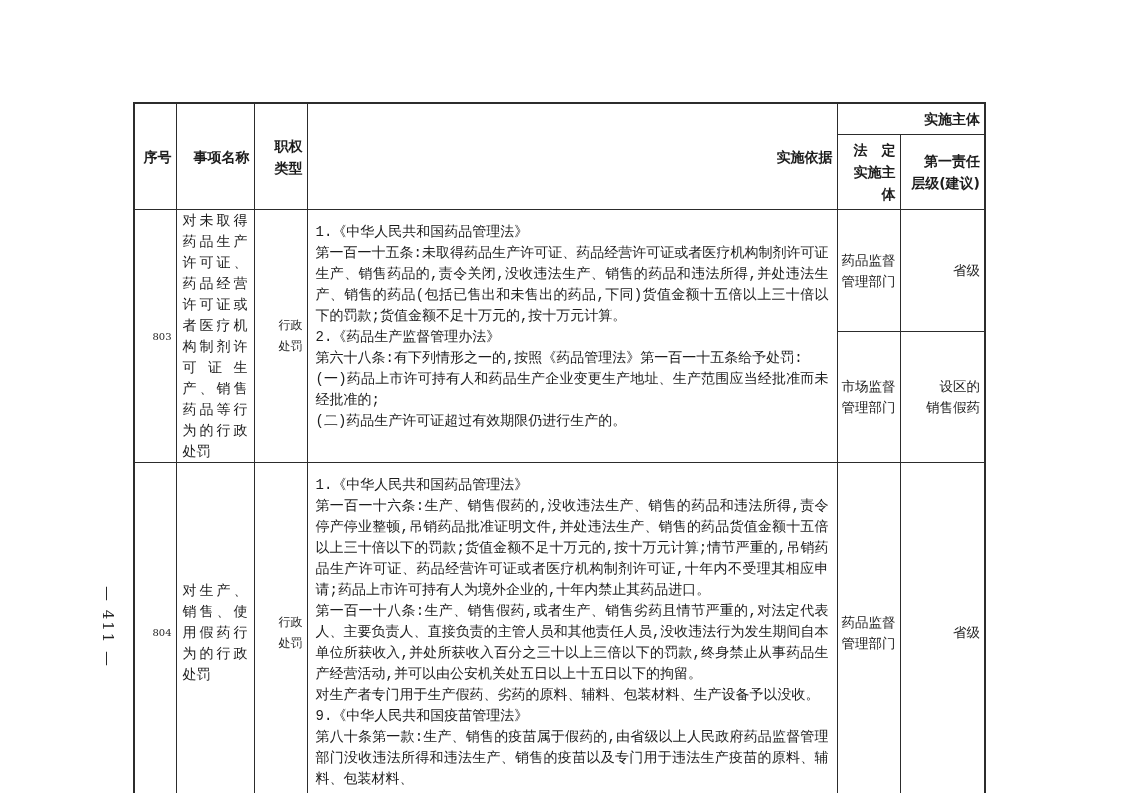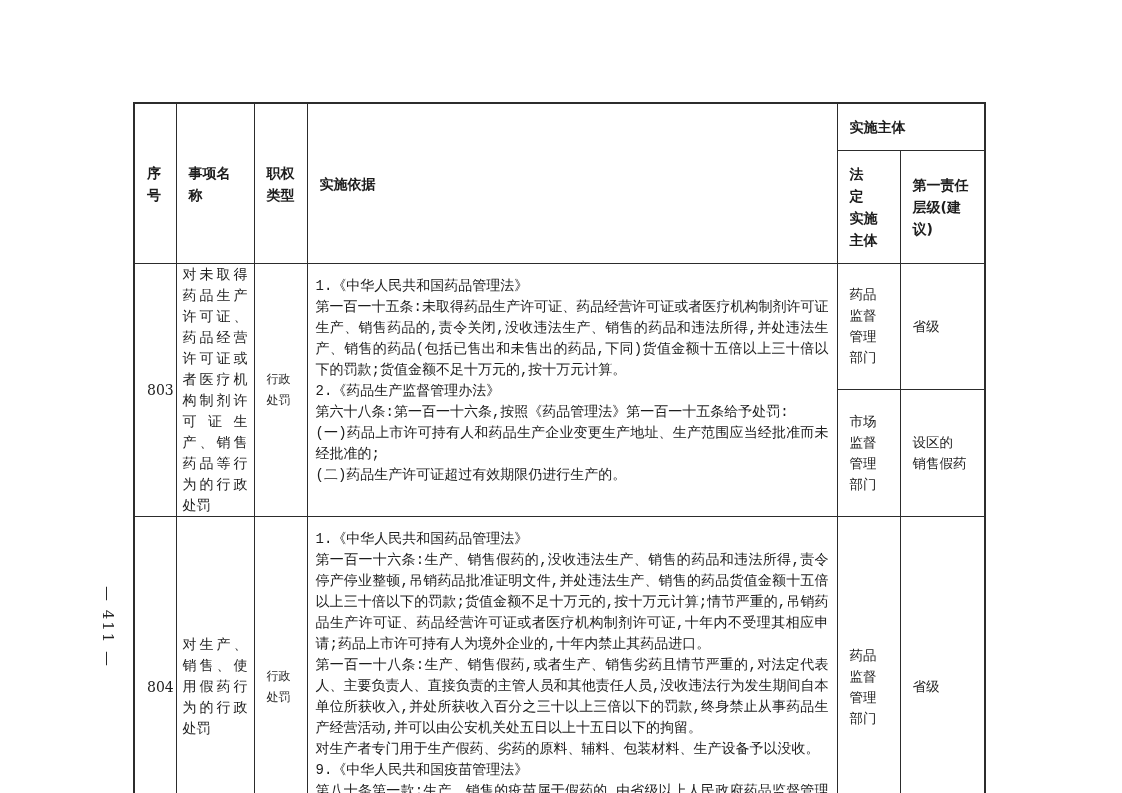--- a/index.html
+++ b/index.html
@@ -30,38 +30,38 @@
     position: absolute;
     left: 133px;
     top: 102px;
     width: 851px;
     border-collapse: collapse;
     table-layout: fixed;
     border: 2px solid #2c2c2c;
   }
   .tbl th, .tbl td {
     border: 1px solid #2c2c2c;
-    padding: 12px;
-    text-align: left;
+    padding: 4px;
+    text-align: right;
     vertical-align: middle;
     overflow: hidden;
   }
   .tbl th {
     font-family: "DejaVu Sans", sans-serif;
     font-weight: bold;
     font-size: 14px;
     line-height: 22px;
   }
   tr.h1 { height: 27px; }
   tr.h2 { height: 50px; }
   tr.r803a { height: 103px; }
   tr.r803b { height: 110px; }
   tr.r804  { height: 296px; }
   .pre { white-space: pre-line; }
-  td.num  { font-size: 14px; }
+  td.num  { font-size: 10px; }
   td.name {
     font-size: 14px;
     line-height: 21px;
     text-align: justify;
     padding: 0 6px;
   }
   td.type {
     font-size: 12px;
     line-height: 21px;
   }
@@ -114,21 +114,21 @@
     <tbody>
       <tr class="r803a">
         <td rowspan="2" class="num">803</td>
         <td rowspan="2" class="name">对未取得药品生产许可证、药品经营许可证或者医疗机构制剂许可证生产、销售药品等行为的行政处罚</td>
         <td rowspan="2" class="type pre">行政
 处罚</td>
         <td rowspan="2" class="basis">
           <p>1.《中华人民共和国药品管理法》</p>
           <p>第一百一十五条:未取得药品生产许可证、药品经营许可证或者医疗机构制剂许可证生产、销售药品的,责令关闭,没收违法生产、销售的药品和违法所得,并处违法生产、销售的药品(包括已售出和未售出的药品,下同)货值金额十五倍以上三十倍以下的罚款;货值金额不足十万元的,按十万元计算。</p>
           <p>2.《药品生产监督管理办法》</p>
-          <p>第六十八条:第一百一十六条,按照《药品管理法》第一百一十五条给予处罚:</p>
+          <p>第六十八条:有下列情形之一的,按照《药品管理法》第一百一十五条给予处罚:</p>
           <p>(一)药品上市许可持有人和药品生产企业变更生产地址、生产范围应当经批准而未经批准的;</p>
           <p>(二)药品生产许可证超过有效期限仍进行生产的。</p>
         </td>
         <td class="subj pre">药品监督
 管理部门</td>
         <td class="subj pre">省级</td>
       </tr>
       <tr class="r803b">
         <td class="subj pre">市场监督
 管理部门</td>

